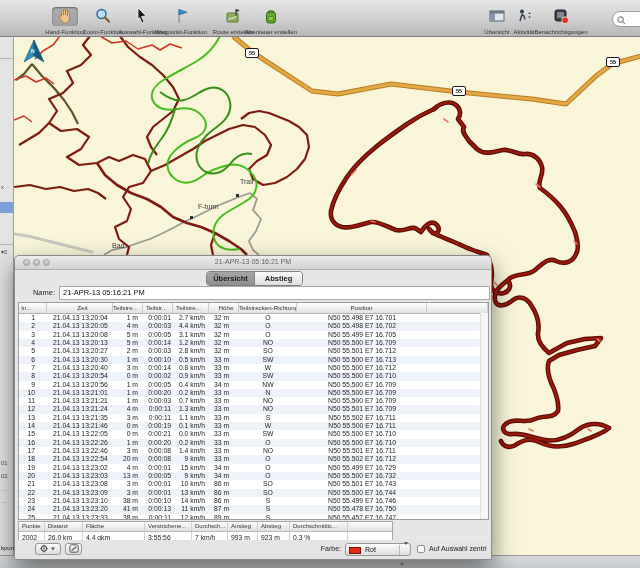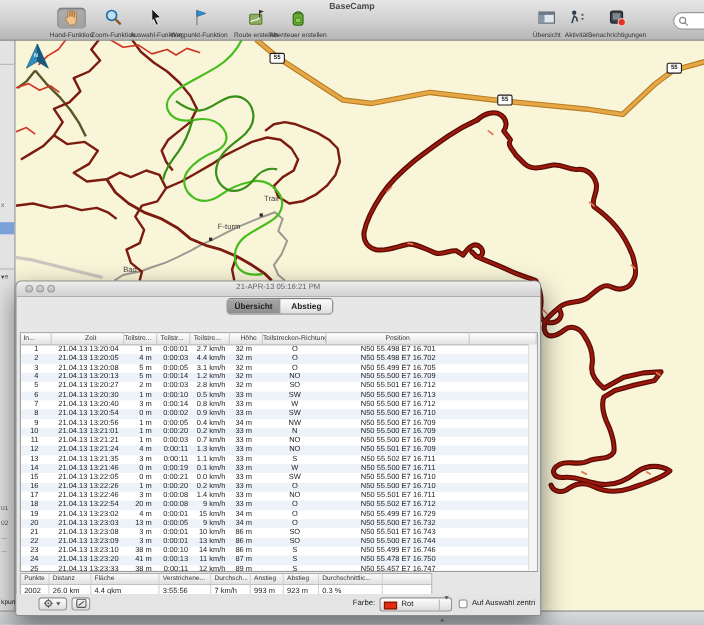--- a/index.html
+++ b/index.html
@@ -208,21 +208,20 @@
     <div class="sb-frag" style="top:424px;">01</div>
     <div class="sb-frag" style="top:437px;">02</div>
     <div class="sb-frag" style="top:450px;">...</div>
     <div class="sb-frag" style="top:462px;">...</div>
     <div class="sb-frag" style="top:509px;color:#222;">kpunkt</div>
   </div>
 
   <div class="bottom-strip"></div>
 
   <div class="toolbar">
-    <div class="win-title">BaseCamp</div>
 
     <div class="tool active" style="left:33px;">
       <span class="ticon">
         <svg width="18" height="18" viewBox="0 0 18 18">
             <path d="M5.5,9 L5.5,4.5 a1,1 0 0 1 2,0 L7.5,8 L7.5,3.5 a1,1 0 0 1 2,0 L9.5,8 L9.5,4 a1,1 0 0 1 2,0 L11.5,9 L11.5,5.5 a1,1 0 0 1 2,0 L13.5,11 c0,3 -1.5,5 -4,5 c-2,0 -3,-0.8 -3.8,-2.2 L3.6,10.5 a1.1,1.1 0 0 1 1.9,-1.2 z" fill="#eec28a" stroke="#a5733a" stroke-width="0.8"></path>
           </svg>
       </span>
       <span class="tlabel">Hand-Funktion</span>
     </div>
 
@@ -326,20 +325,24 @@
       <span class="tl" style="left:18px;"></span>
       <span class="tl" style="left:28px;"></span>
       <div class="dlg-title">21-APR-13 05:16:21 PM</div>
     </div>
 
     <div class="tabs">
       <div class="tab sel">Übersicht</div>
       <div class="tab">Abstieg</div>
     </div>
 
+    <div class="name-row">
+      <div class="name-label">Name:</div>
+      <div class="name-input">21-APR-13 05:16:21 PM</div>
+    </div>
 
     <div class="tp-table">
       <div class="tp-head">
         <div class="c c0">In...</div>
         <div class="c c1">Zeit</div>
         <div class="c c2">Teilstre...</div>
         <div class="c c3">Teilstr...</div>
         <div class="c c4">Teilstre...</div>
         <div class="c c5">Höhe</div>
         <div class="c c6">Teilstrecken-Richtung</div>

